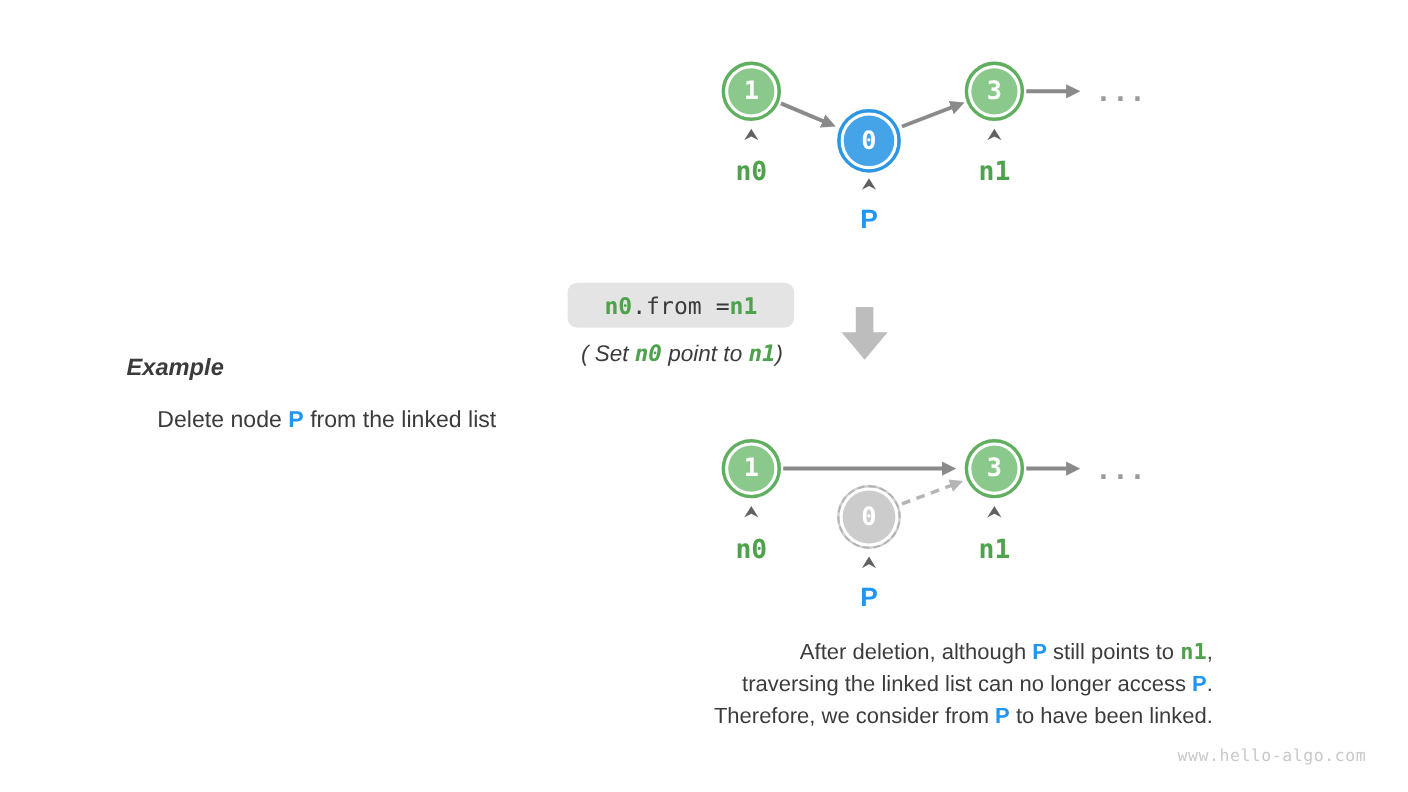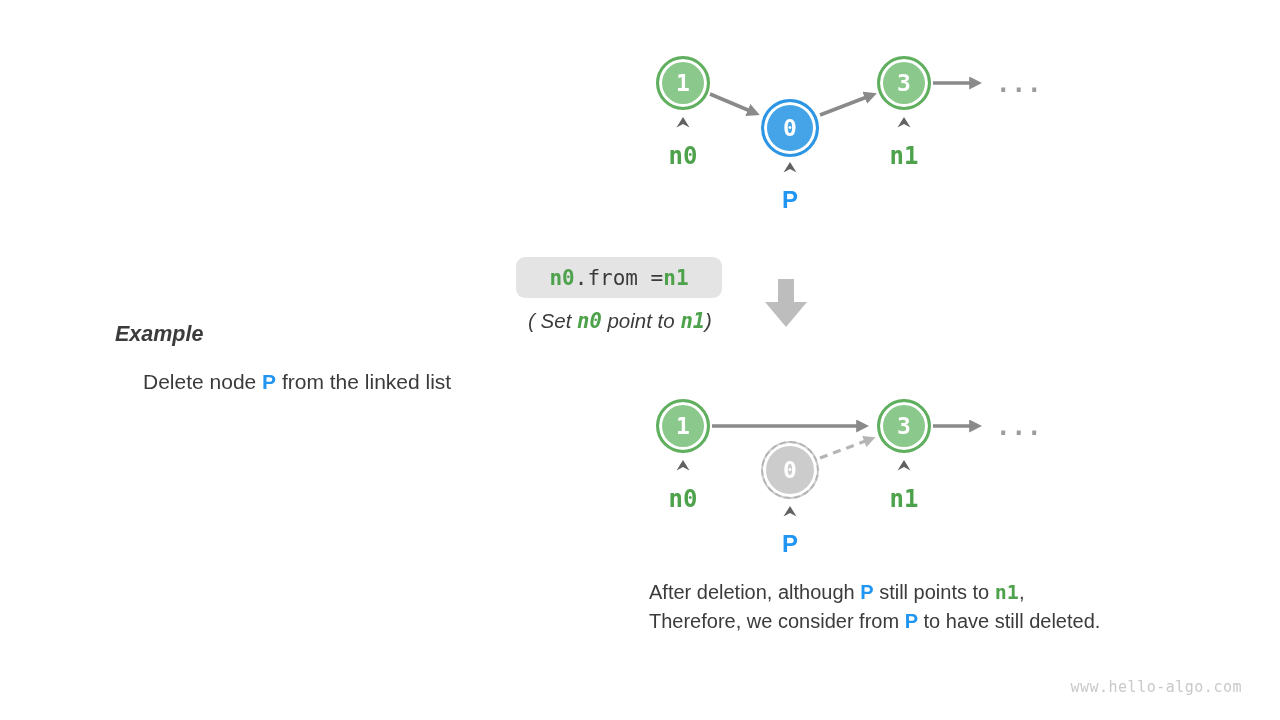--- a/index.html
+++ b/index.html
@@ -33,21 +33,21 @@
 
   .code-box{position:absolute;left:516px;top:257px;width:206px;height:41px;border-radius:9px;
             background:var(--code-bg,#e4e4e4);display:flex;align-items:center;justify-content:center;
             font-family:"DejaVu Sans Mono",monospace;font-size:21px;color:var(--text-dark,#3b3b3b);}
   .code-caption{position:absolute;left:480px;top:309px;width:280px;text-align:center;
                 font-size:20.5px;color:var(--text-dark,#3b3b3b);font-style:italic;}
 
   .example-heading{position:absolute;left:115px;top:322px;font-size:21.5px;font-weight:bold;color:var(--text-dark,#3b3b3b);font-style:italic;}
   .example-desc{position:absolute;left:115px;top:370px;font-size:21px;color:var(--text-dark,#3b3b3b);margin-left:28px;}
 
-  .explanation{position:absolute;left:649px;top:578px;font-size:20px;line-height:29px;color:var(--text-dark,#3b3b3b);}
+  .explanation{position:absolute;left:649px;top:578px;font-size:20px;line-height:29px;color:var(--text-dark,#3b3b3b);text-align:right;}
 
   .watermark{position:absolute;right:38px;top:678px;font-family:"DejaVu Sans Mono",monospace;
              font-size:15px;letter-spacing:.5px;color:var(--watermark,#c9c9c9);}
 
   .seg-blue{color:var(--label-blue,#2095f2);font-weight:bold;}
   .seg-green-mono{color:var(--label-green,#4da24b);font-weight:bold;font-family:"DejaVu Sans Mono",monospace;}
 </style>
 </head>
 <body>
 
@@ -129,18 +129,19 @@
         <path d="M7,0 L13.5,10.5 L7,7 L0.5,10.5 Z"></path>
       </svg>
   </div>
 
   <div class="nlabel green" style="left:648px;top:487px;">n0</div>
   <div class="nlabel blue" style="left:755px;top:532px;">P</div>
   <div class="nlabel green" style="left:869px;top:487px;">n1</div>
 
   <div class="explanation">
     <div><span>After deletion, although </span><span class="seg-blue">P</span><span> still points to </span><span class="seg-green-mono">n1</span><span>,</span></div>
-    <div><span>Therefore, we consider from </span><span class="seg-blue">P</span><span> to have still deleted.</span></div>
+    <div><span>traversing the linked list can no longer access </span><span class="seg-blue">P</span><span>.</span></div>
+    <div><span>Therefore, we consider from </span><span class="seg-blue">P</span><span> to have been linked.</span></div>
   </div>
 
   <div class="watermark">www.hello-algo.com</div>
 
 </div>
 
 </body></html>

